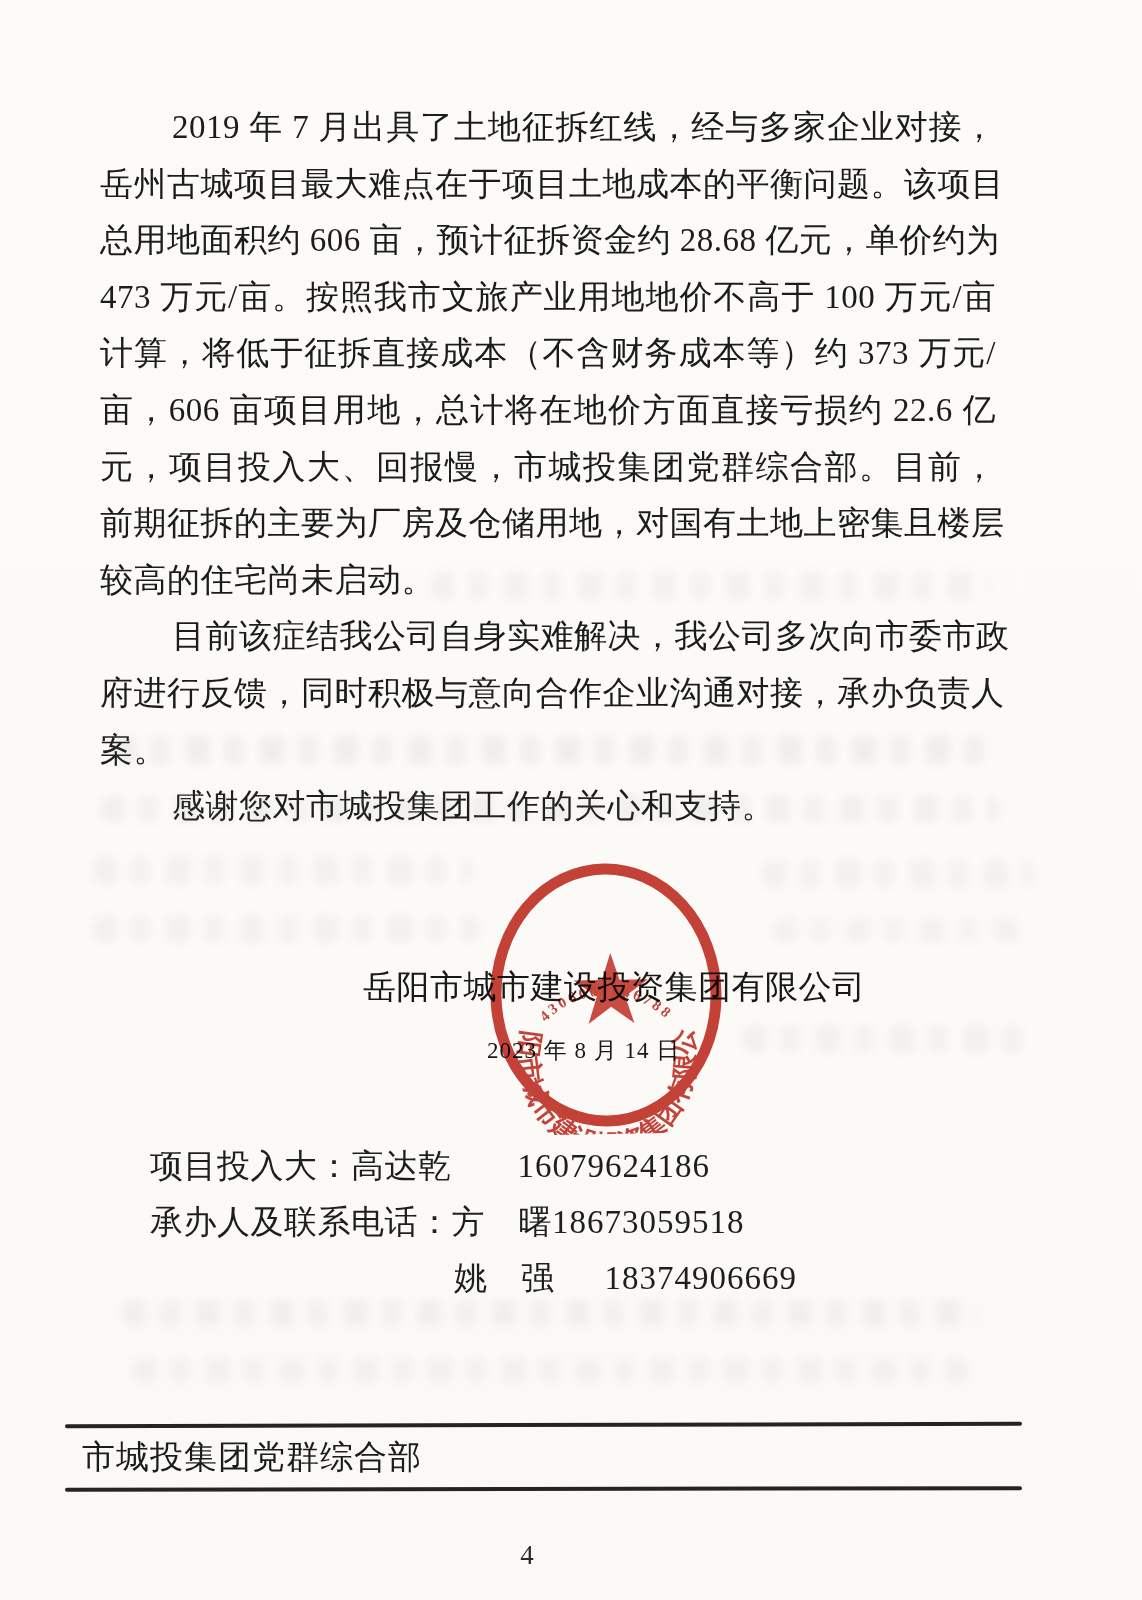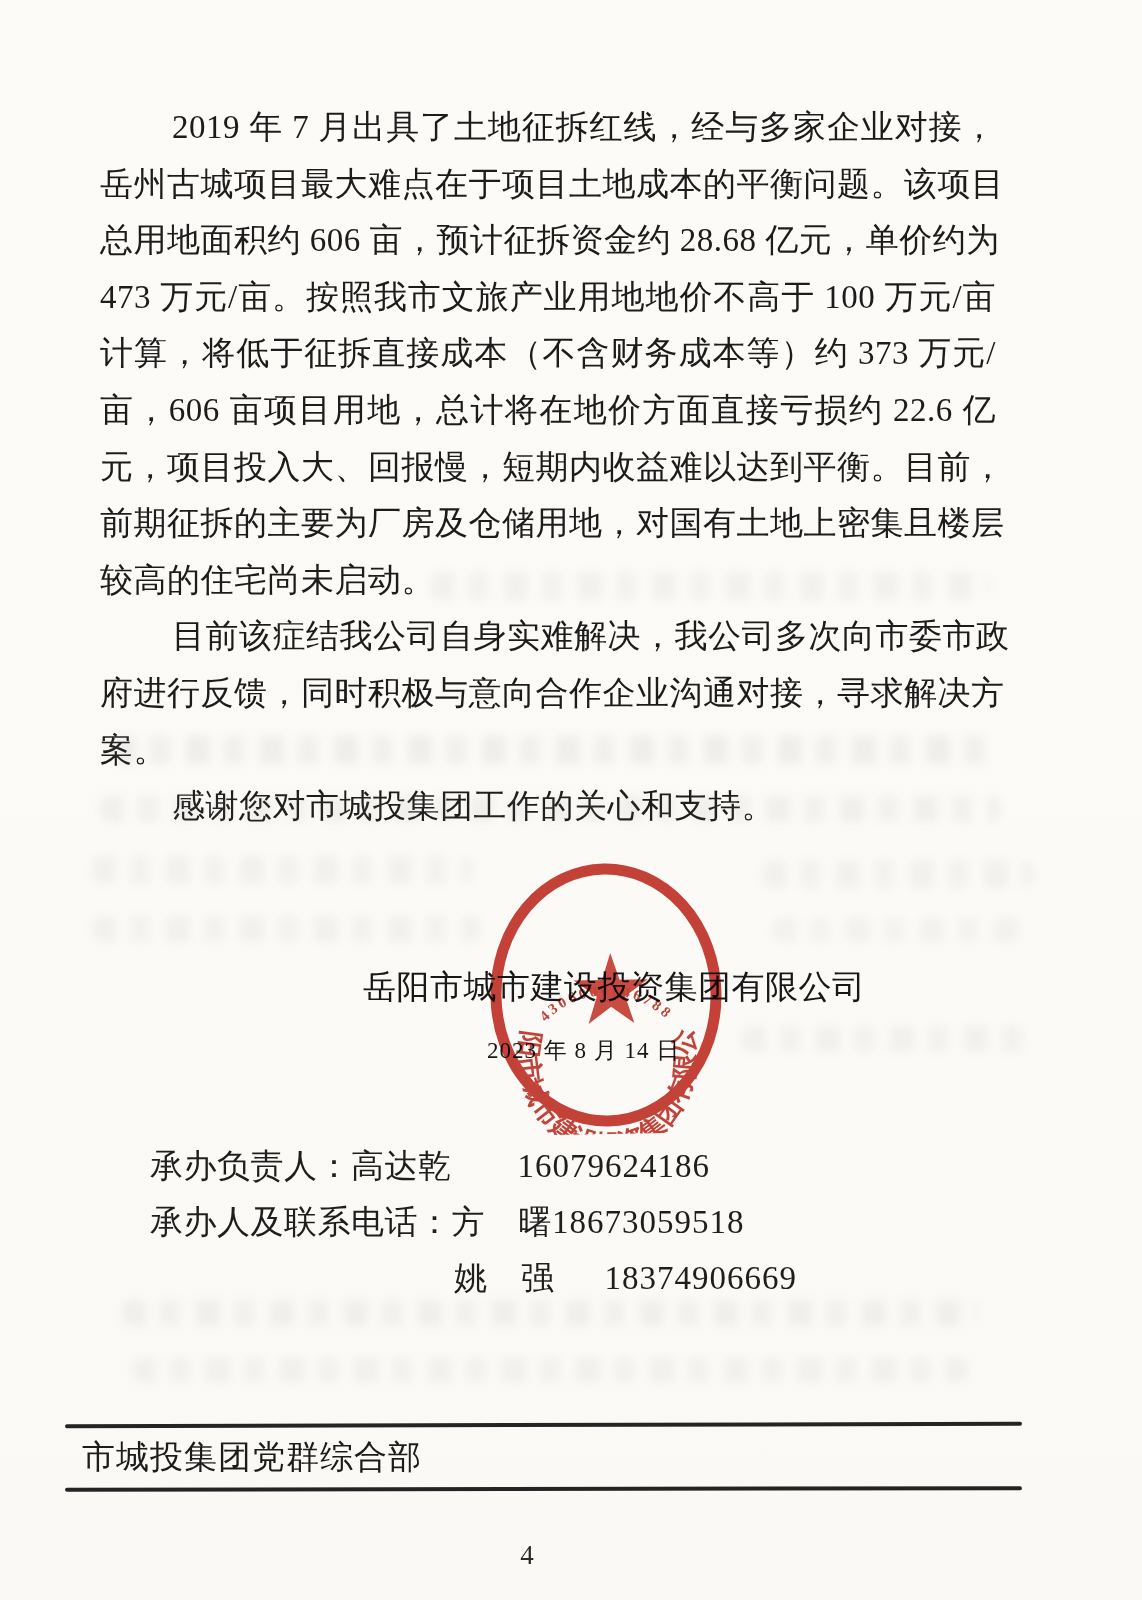--- a/index.html
+++ b/index.html
@@ -117,26 +117,26 @@
   <div class="smudge s9"></div>
   <div class="smudge s10"></div>
 
   <div class="bodytext">
     <div class="tline indent">2019 年 7 月出具了土地征拆红线，经与多家企业对接，</div>
     <div class="tline">岳州古城项目最大难点在于项目土地成本的平衡问题。该项目</div>
     <div class="tline">总用地面积约 606 亩，预计征拆资金约 28.68 亿元，单价约为</div>
     <div class="tline">473 万元/亩。按照我市文旅产业用地地价不高于 100 万元/亩</div>
     <div class="tline">计算，将低于征拆直接成本（不含财务成本等）约 373 万元/</div>
     <div class="tline">亩，606 亩项目用地，总计将在地价方面直接亏损约 22.6 亿</div>
-    <div class="tline">元，项目投入大、回报慢，短期内收益难以达到平衡。目前，</div>
+    <div class="tline">元，项目投入大、回报慢，市城投集团党群综合部。目前，</div>
     <div class="tline">前期征拆的主要为厂房及仓储用地，对国有土地上密集且楼层</div>
     <div class="tline lastline">较高的住宅尚未启动。</div>
 
     <div class="tline indent">目前该症结我公司自身实难解决，我公司多次向市委市政</div>
-    <div class="tline">府进行反馈，同时积极与意向合作企业沟通对接，寻求解决方</div>
+    <div class="tline">府进行反馈，同时积极与意向合作企业沟通对接，承办负责人</div>
     <div class="tline lastline">案。</div>
 
     <div class="tline indent lastline">感谢您对市城投集团工作的关心和支持。</div>
   </div>
 
   <div class="sig-company">岳阳市城市建设投资集团有限公司</div>
   <div class="sig-date">2023 年 8 月 14 日</div>
 
   <div class="seal">
     <svg width="246" height="276" viewBox="0 0 246 276" xmlns="http://www.w3.org/2000/svg">
@@ -150,21 +150,21 @@
         <textPath href="#arcTop" startOffset="50%" text-anchor="middle">岳阳市城市建设投资集团有限公司</textPath>
       </text>
       <text font-size="15" fill="#bd2a20" letter-spacing="3" style="font-family: 'Liberation Serif', serif; font-weight: bold;">
         <textPath href="#arcBottom" startOffset="50%" text-anchor="middle">4306000046788</textPath>
       </text>
     </svg>
   </div>
 
   <div class="contacts">
     <div class="crow crow1">
-      <span class="clabel">承办负责人：</span><span class="cname">高达乾</span><span class="cphone">16079624186</span>
+      <span class="clabel">项目投入大：</span><span class="cname">高达乾</span><span class="cphone">16079624186</span>
     </div>
     <div class="crow crow2">
       <span class="clabel">承办人及联系电话：</span><span class="cname">方　曙</span><span class="cphone">18673059518</span>
     </div>
     <div class="crow crow3">
       <span class="cname">姚　强</span><span class="cphone">18374906669</span>
     </div>
   </div>
 
   <div class="rule rule-top"></div>

